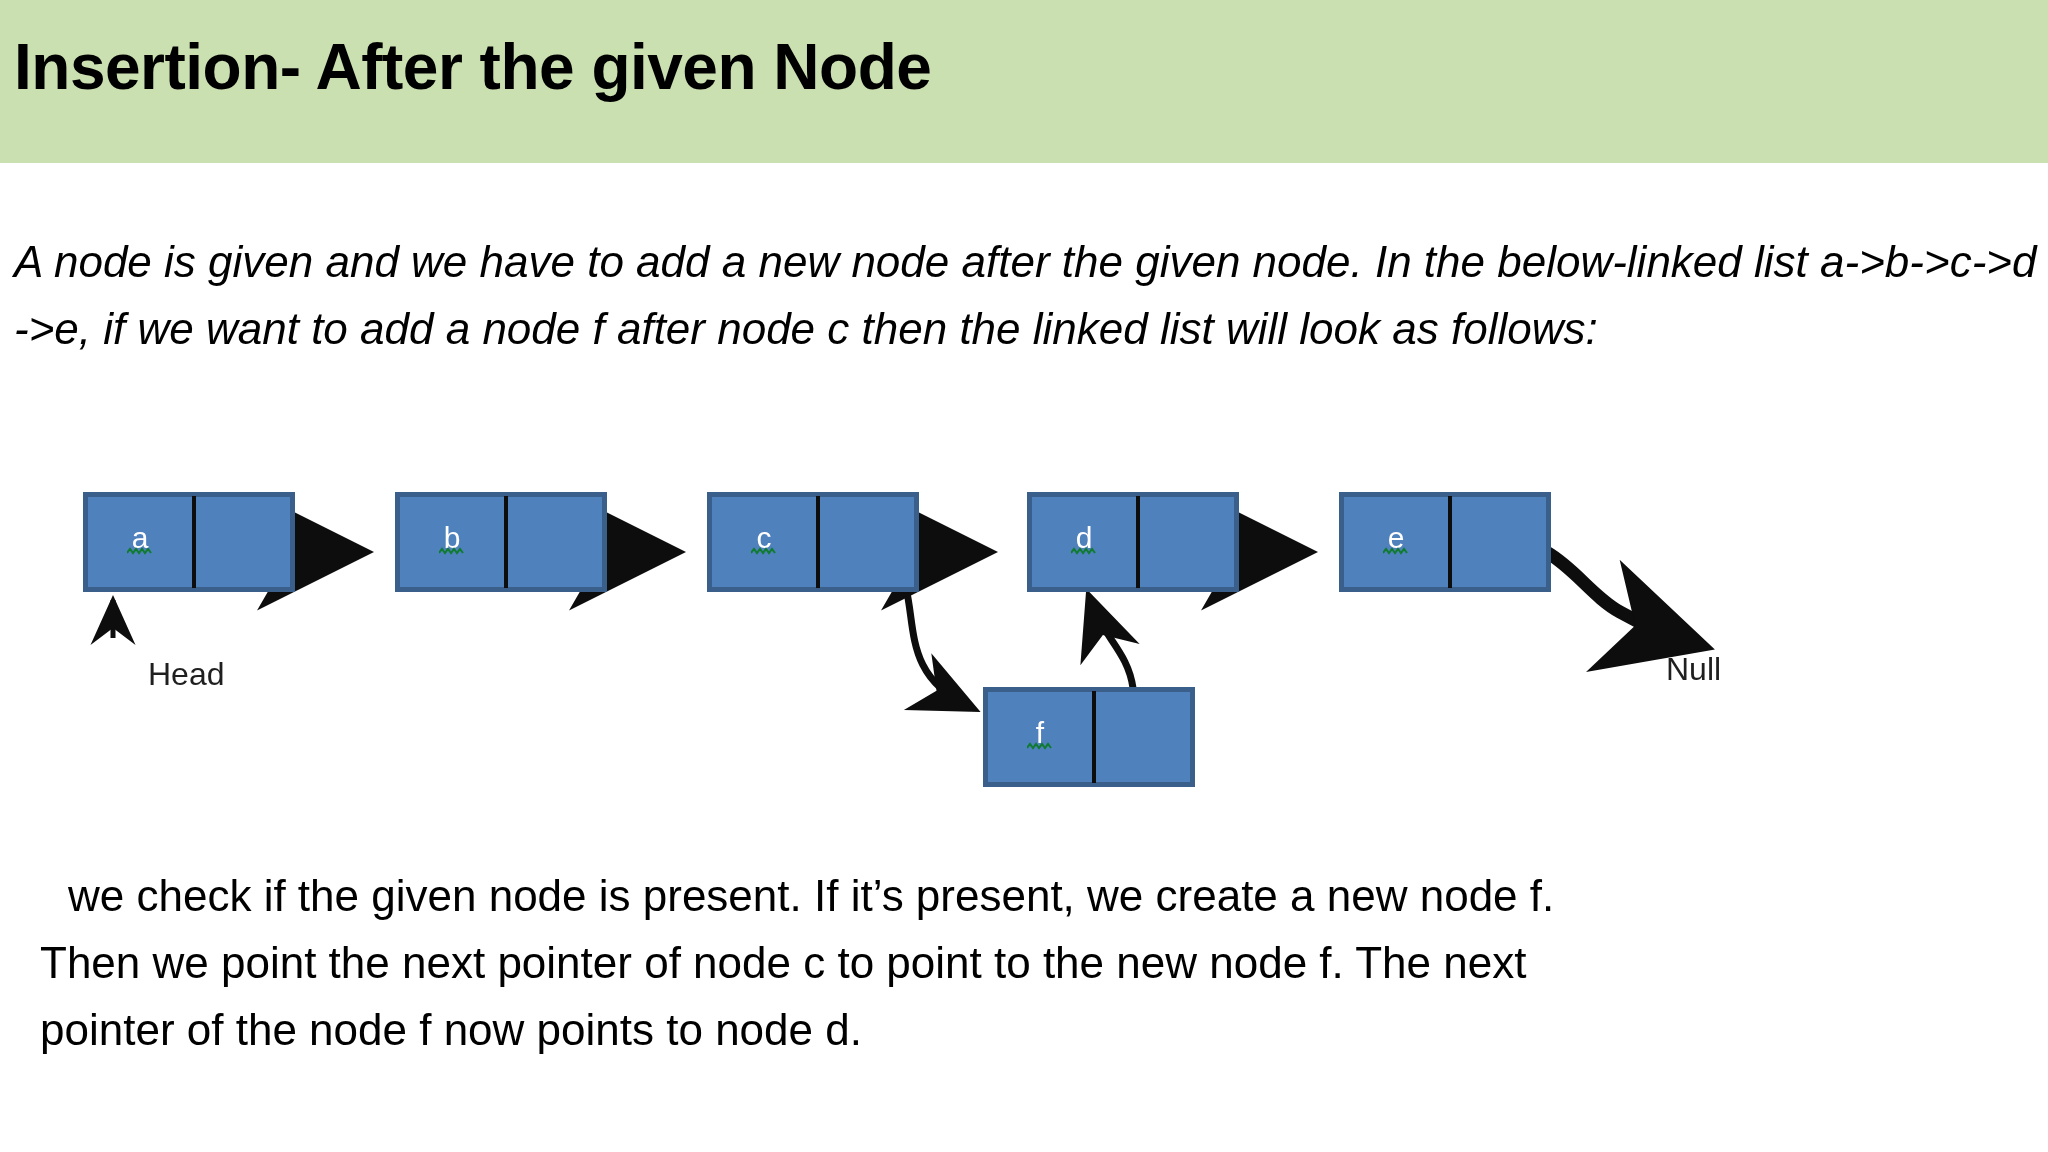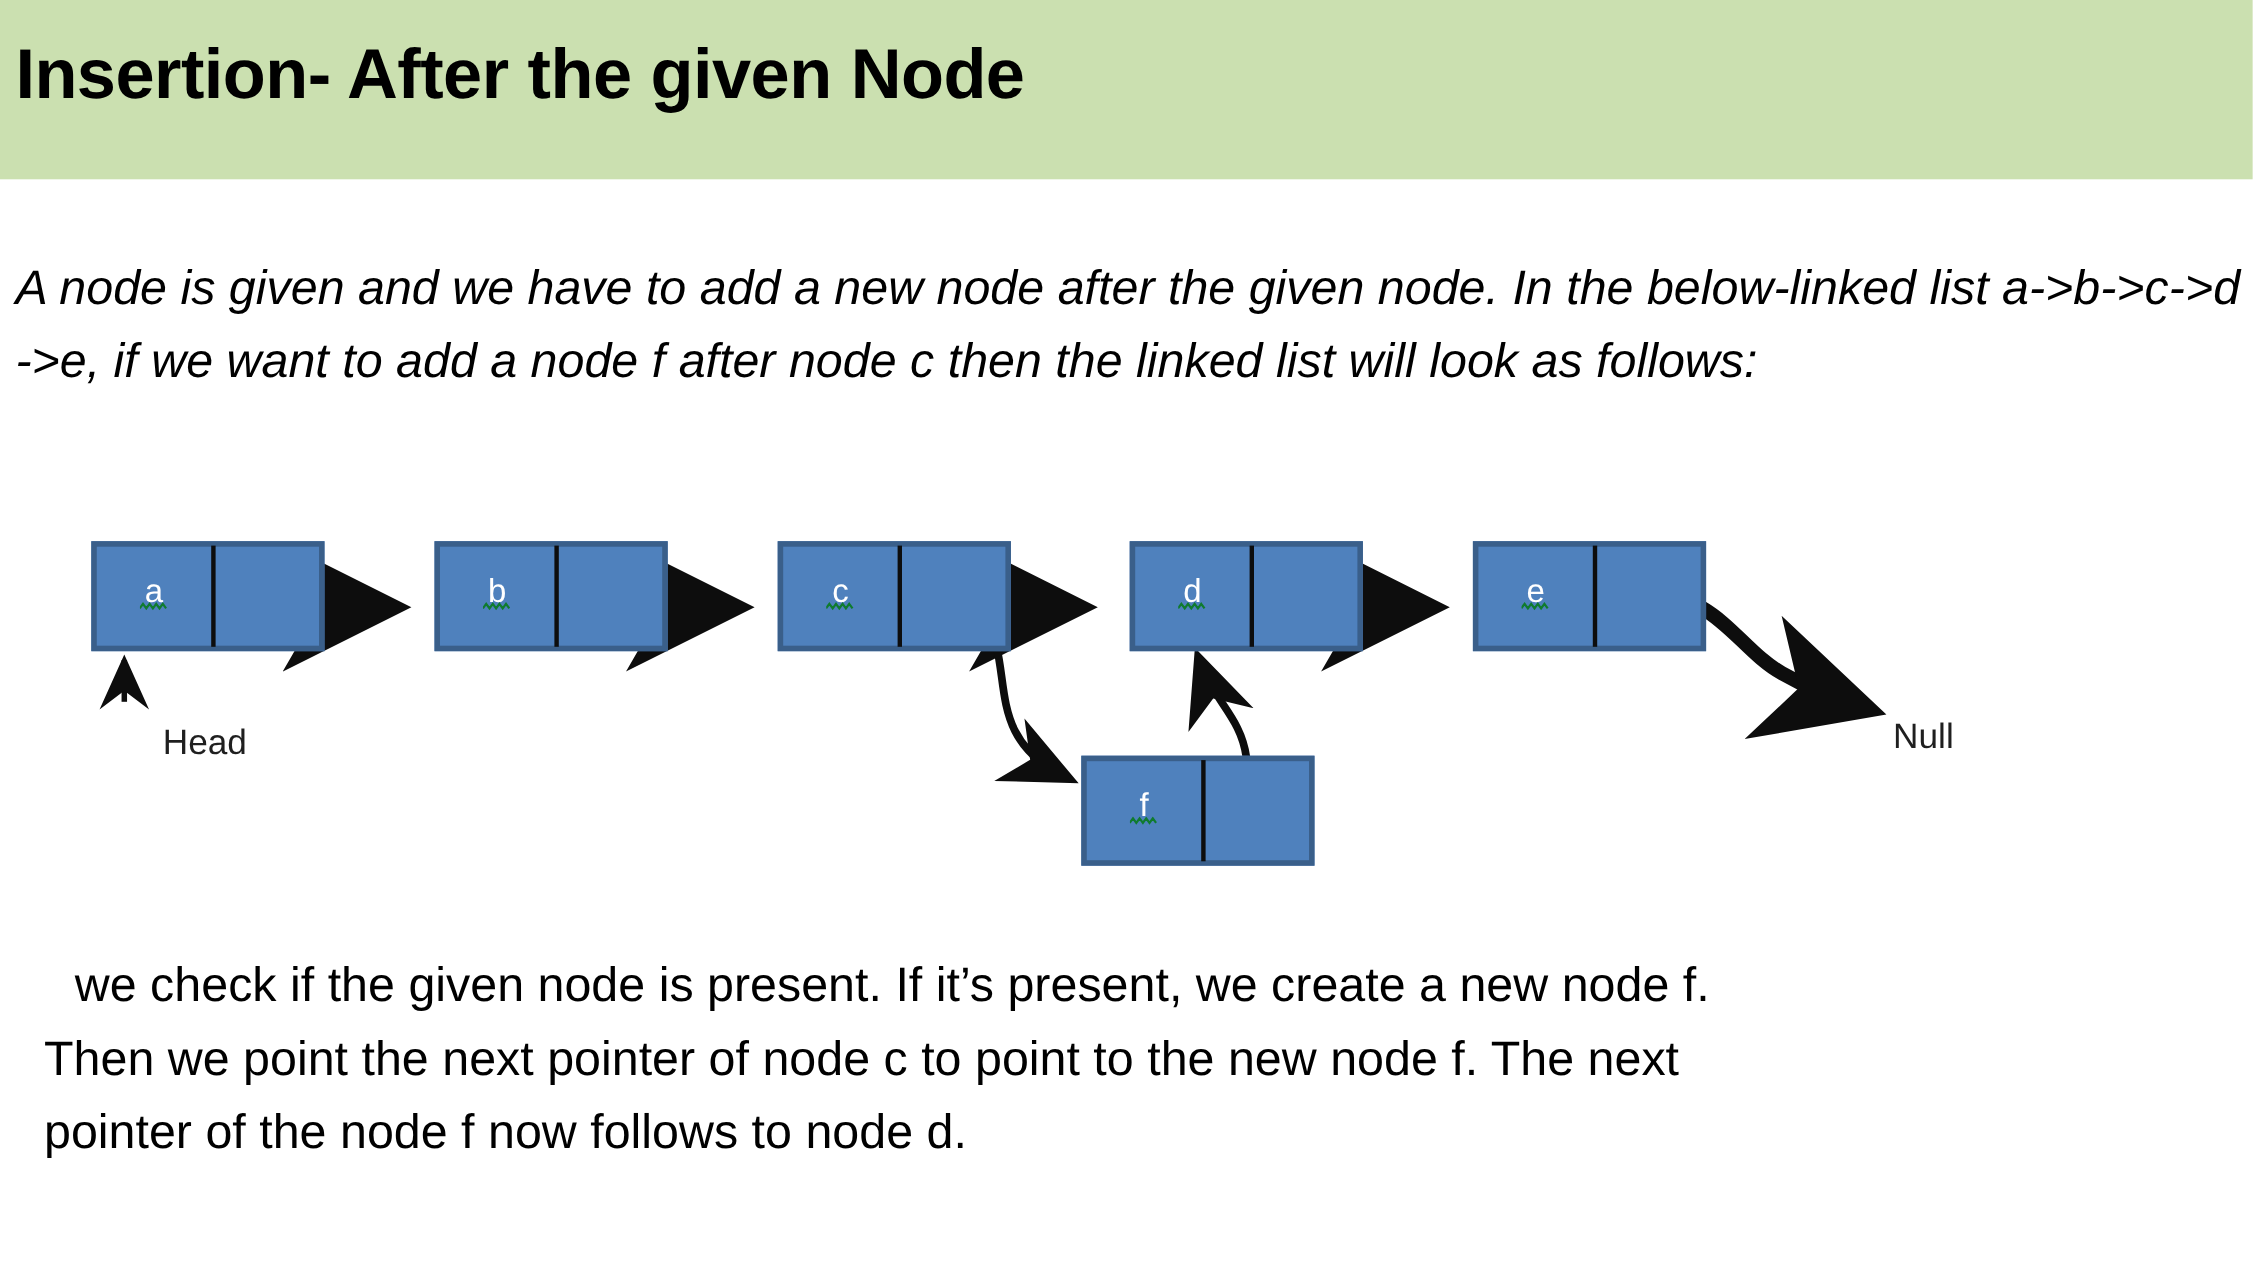--- a/index.html
+++ b/index.html
@@ -243,21 +243,21 @@
     <div class="node-letter" style="left:0; width:104px;">f</div>
     <div class="squiggle" style="left:39px; top:50px;">
       <svg viewBox="0 0 26 8" width="26" height="8" xmlns="http://www.w3.org/2000/svg">
         <path d="M0,6 L3,2 L6,6 L9,2 L12,6 L15,2 L18,6 L21,2 L24,6" stroke="#0f7b2e" stroke-width="2" fill="none"></path>
       </svg>
     </div>
   </div>
 
   <div class="caption-label" style="left:148px; top:216px;">Head</div>
 
-  <div class="caption-label" style="left:1721px; top:211px;">Null</div>
+  <div class="caption-label" style="left:1666px; top:211px;">Null</div>
 
 </div>
 
 <div class="body-paragraph" id="conclusion-paragraph">
   <span class="line indent-1">we check if the given node is present. If it’s present, we create a new node f.</span>
   <span class="line indent-2">Then we point the next pointer of node c to point to the new node f. The next</span>
-  <span class="line indent-3">pointer of the node f now follows to node d.</span>
+  <span class="line indent-3">pointer of the node f now points to node d.</span>
 </div>
 
 </body></html>

